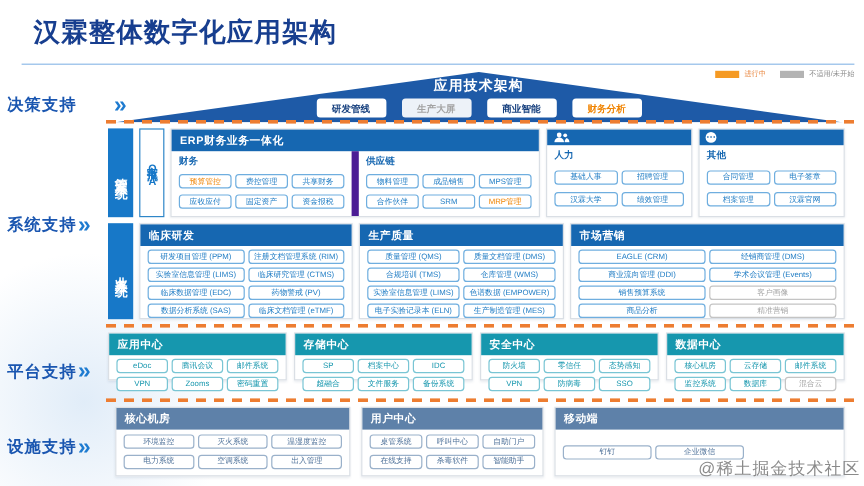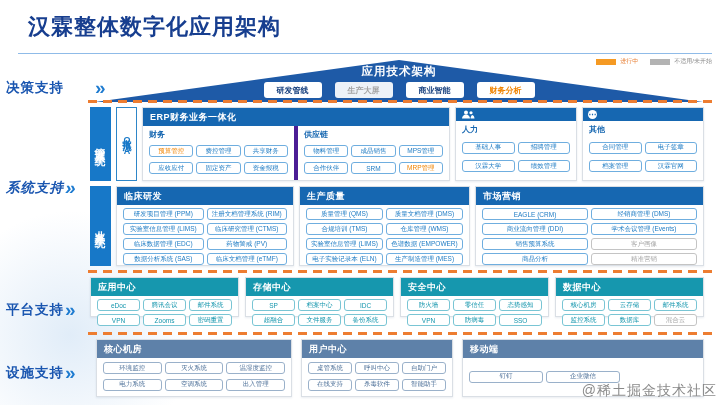--- a/index.html
+++ b/index.html
@@ -23,21 +23,21 @@
   .swatch.orange { background:#F59A23; }
   .swatch.gray { background:#B3B3B3; }
   .legend-entry .lg-txt { font-size:6px; }
   .lg-orange { color:#E8833A; }
   .lg-gray { color:#8A8A8A; }
 
   
   .side-label { position:absolute; left:6px; display:flex; align-items:center;
     color:#1A56B0; font-weight:bold; font-size:13.5px; letter-spacing:1px; }
   .side-label .chev { color:#1E7BD0; font-size:19px; font-weight:bold; margin-left:1px; line-height:0.8; }
-  .sl-1 { top:79px;gap:30px; } .sl-2 { top:179px;font-style:italic; } .sl-3 { top:301px; } .sl-4 { top:364px; }
+  .sl-1 { top:79px;gap:30px; } .sl-2 { top:179px; } .sl-3 { top:301px; } .sl-4 { top:364px; }
 
   
   .roof { position:absolute; left:95px; top:60px; width:608px; height:42px; background:#1E5AA7;
     clip-path:polygon(50% 0, 100% 100%, 0 100%); }
   .roof-title { text-align:center; color:#fff; font-weight:bold; font-size:11.5px; margin-top:4px; letter-spacing:1px; }
   .roof-buttons { display:flex; justify-content:center; gap:13px; margin-top:3px; }
   .roof-btn { background:#fff; border-radius:3px; font-size:8px; font-weight:bold; color:#17407E;
     padding:2.5px 13px; white-space:nowrap; }
   .roof-btn.disabled { color:#A3A3A3; background:rgba(255,255,255,0.92); }
   .roof-btn.in-progress { color:#F08300; }
@@ -70,21 +70,21 @@
   .icon-header { background:#1667B1; height:13px; display:flex; align-items:center; padding:0 5px; gap:3px; }
   .box-body { padding:3px 6px 4px; flex:1; display:grid; gap:3px; align-content:space-evenly; }
   .cols2 { grid-template-columns:repeat(2,1fr); }
   .cols3 { grid-template-columns:repeat(3,1fr); }
   .group-label { font-size:8px; font-weight:bold; color:#1667B1; margin:2px 0 3px; }
 
   
   .erp { width:308px;justify-content:space-between; }
   .erp-body { display:flex; flex:1; }
   .erp-group { flex:1; padding:1px 6px 4px; display:flex; flex-direction:column; }
-  .erp-group + .erp-group { border-left:4px solid #4c1d95; }
+  .erp-group + .erp-group { border-left:6px solid #4c1d95; }
   .hr-box, .other-box { flex:1; }
   .hr-body { padding:1px 6px 4px; flex:1; display:flex; flex-direction:column; }
 
   
   .pill { height:12px; display:flex; align-items:center; justify-content:center;
     border:1px solid #6FAEDF; border-radius:3px; background:#fff; color:#1F7CC4;
     font-size:6.5px; white-space:nowrap; overflow:hidden; }
   .pill.in-progress { color:#F08300; }
   .pill.disabled { color:#A6A6A6; border-color:#C4C4C4; }
   .teal-pills .pill { color:#1596AD; border-color:#79C5D4; }

